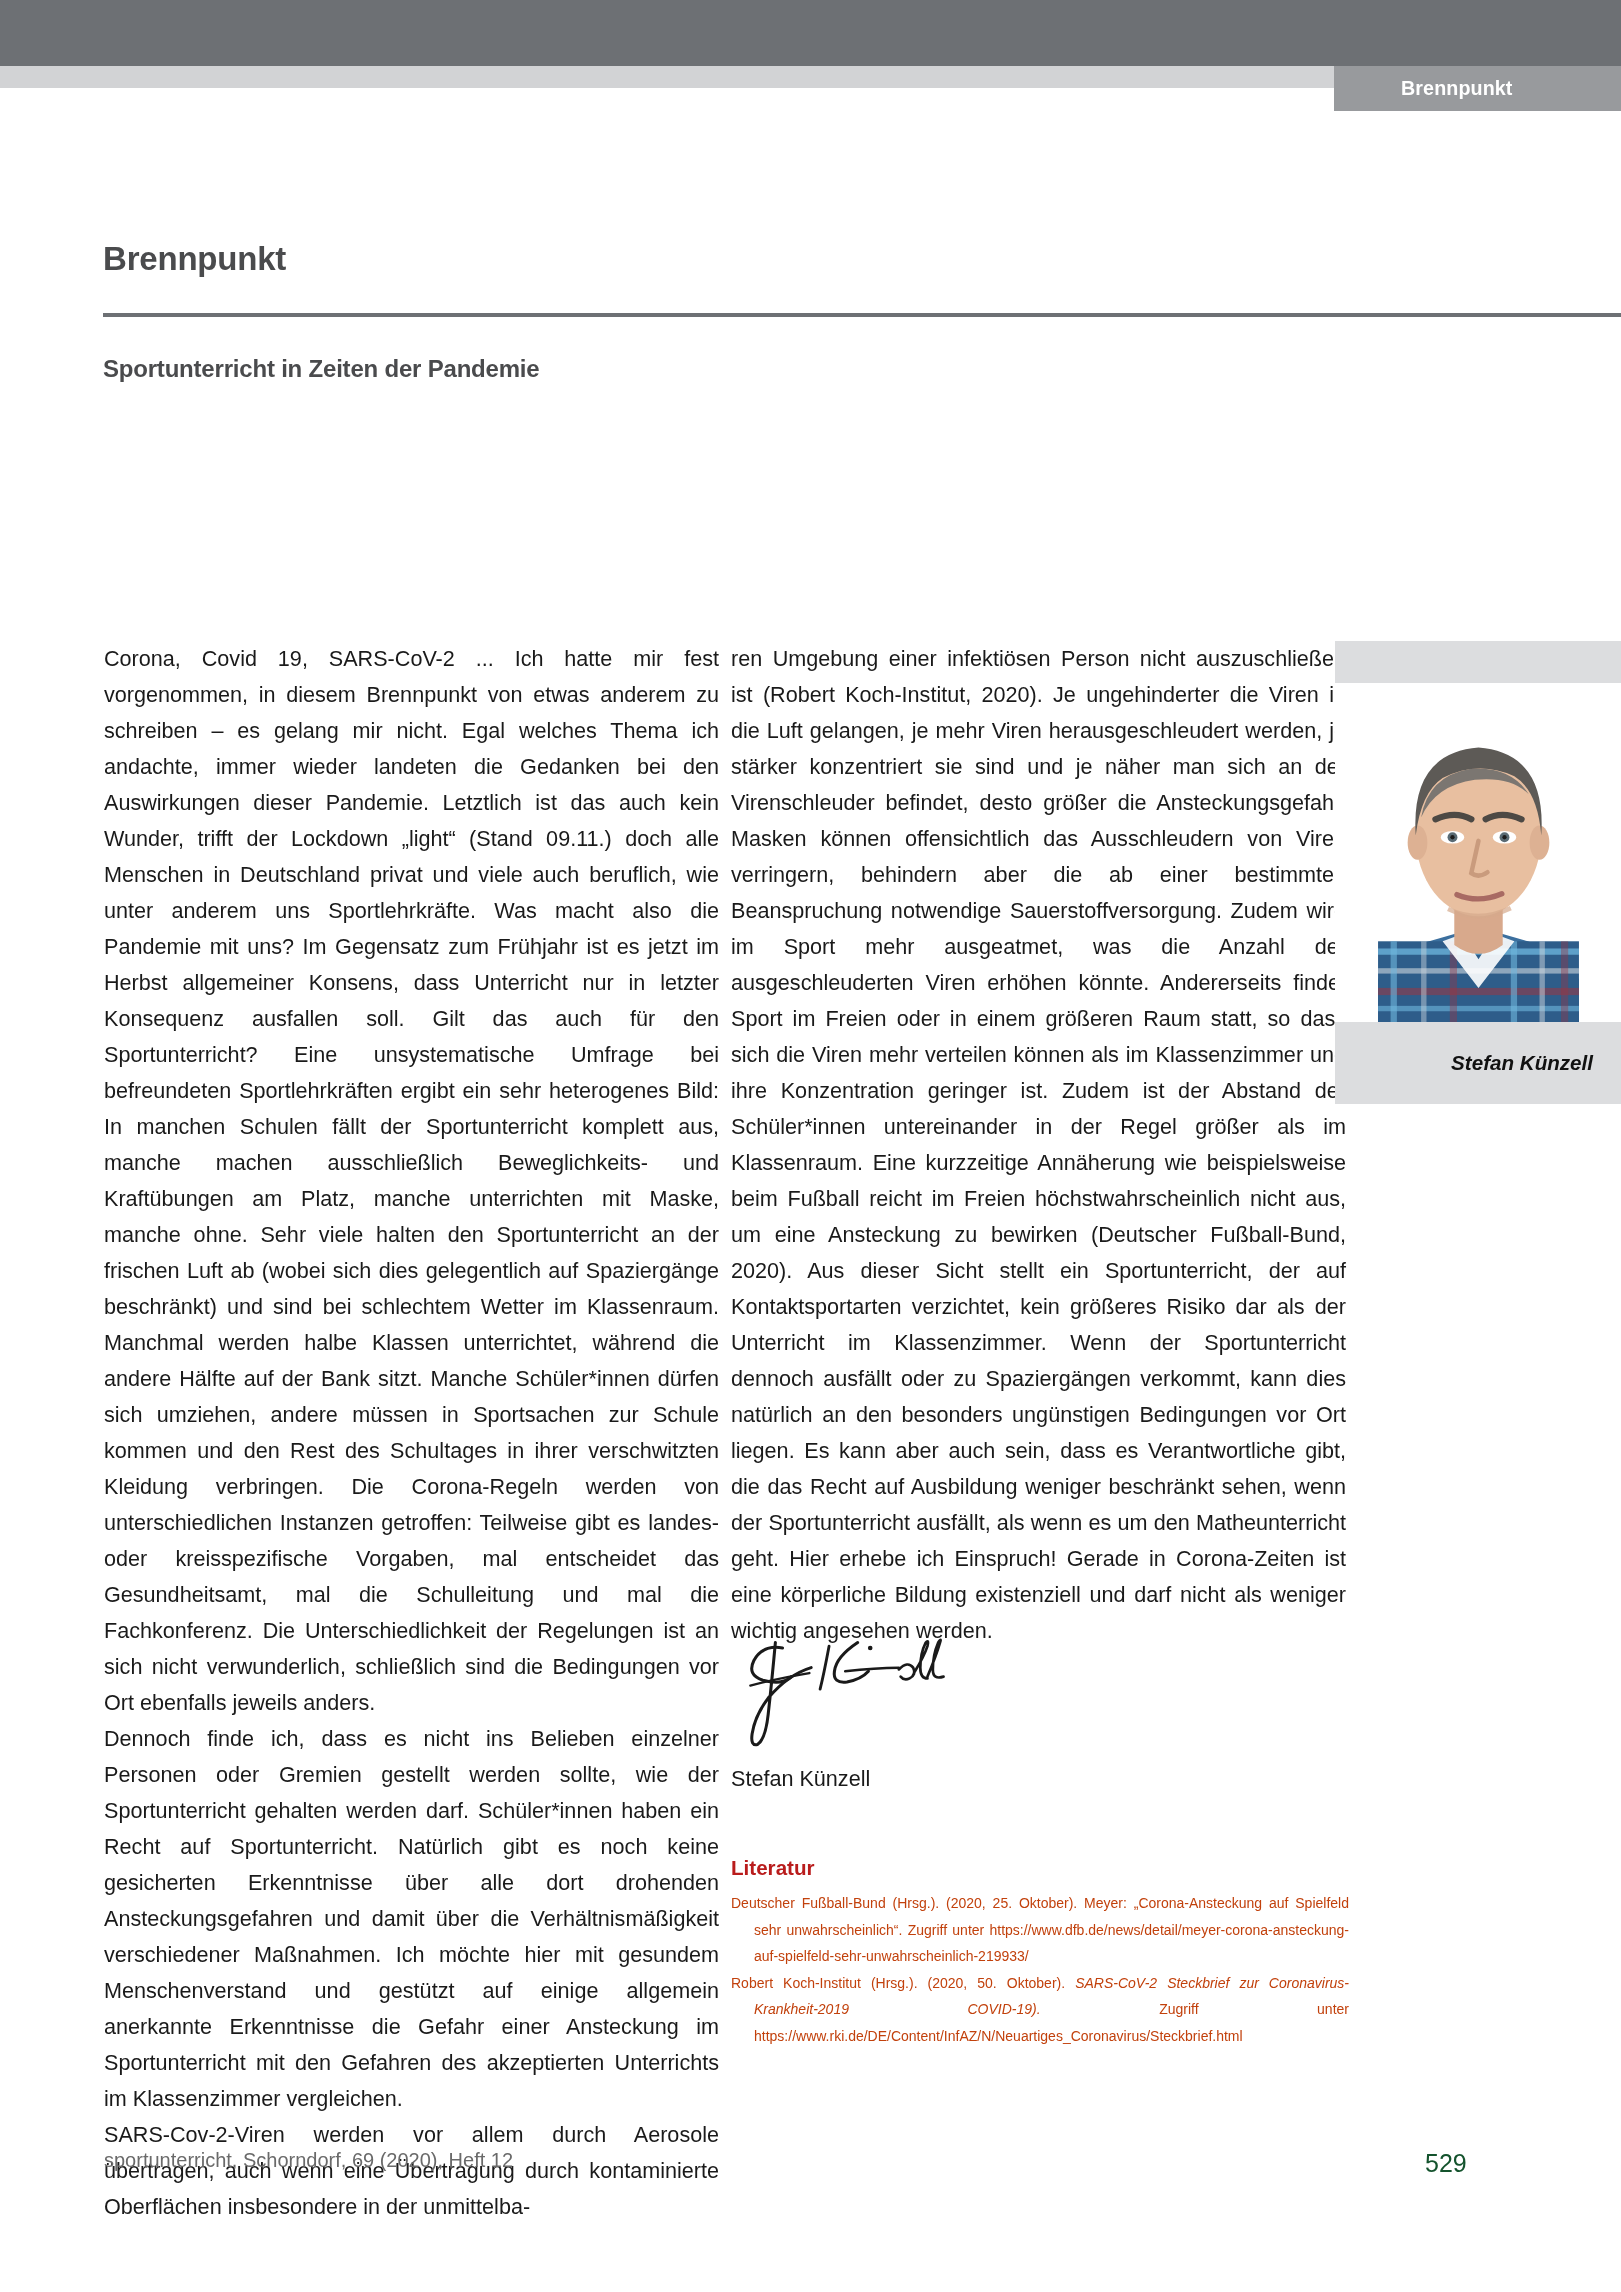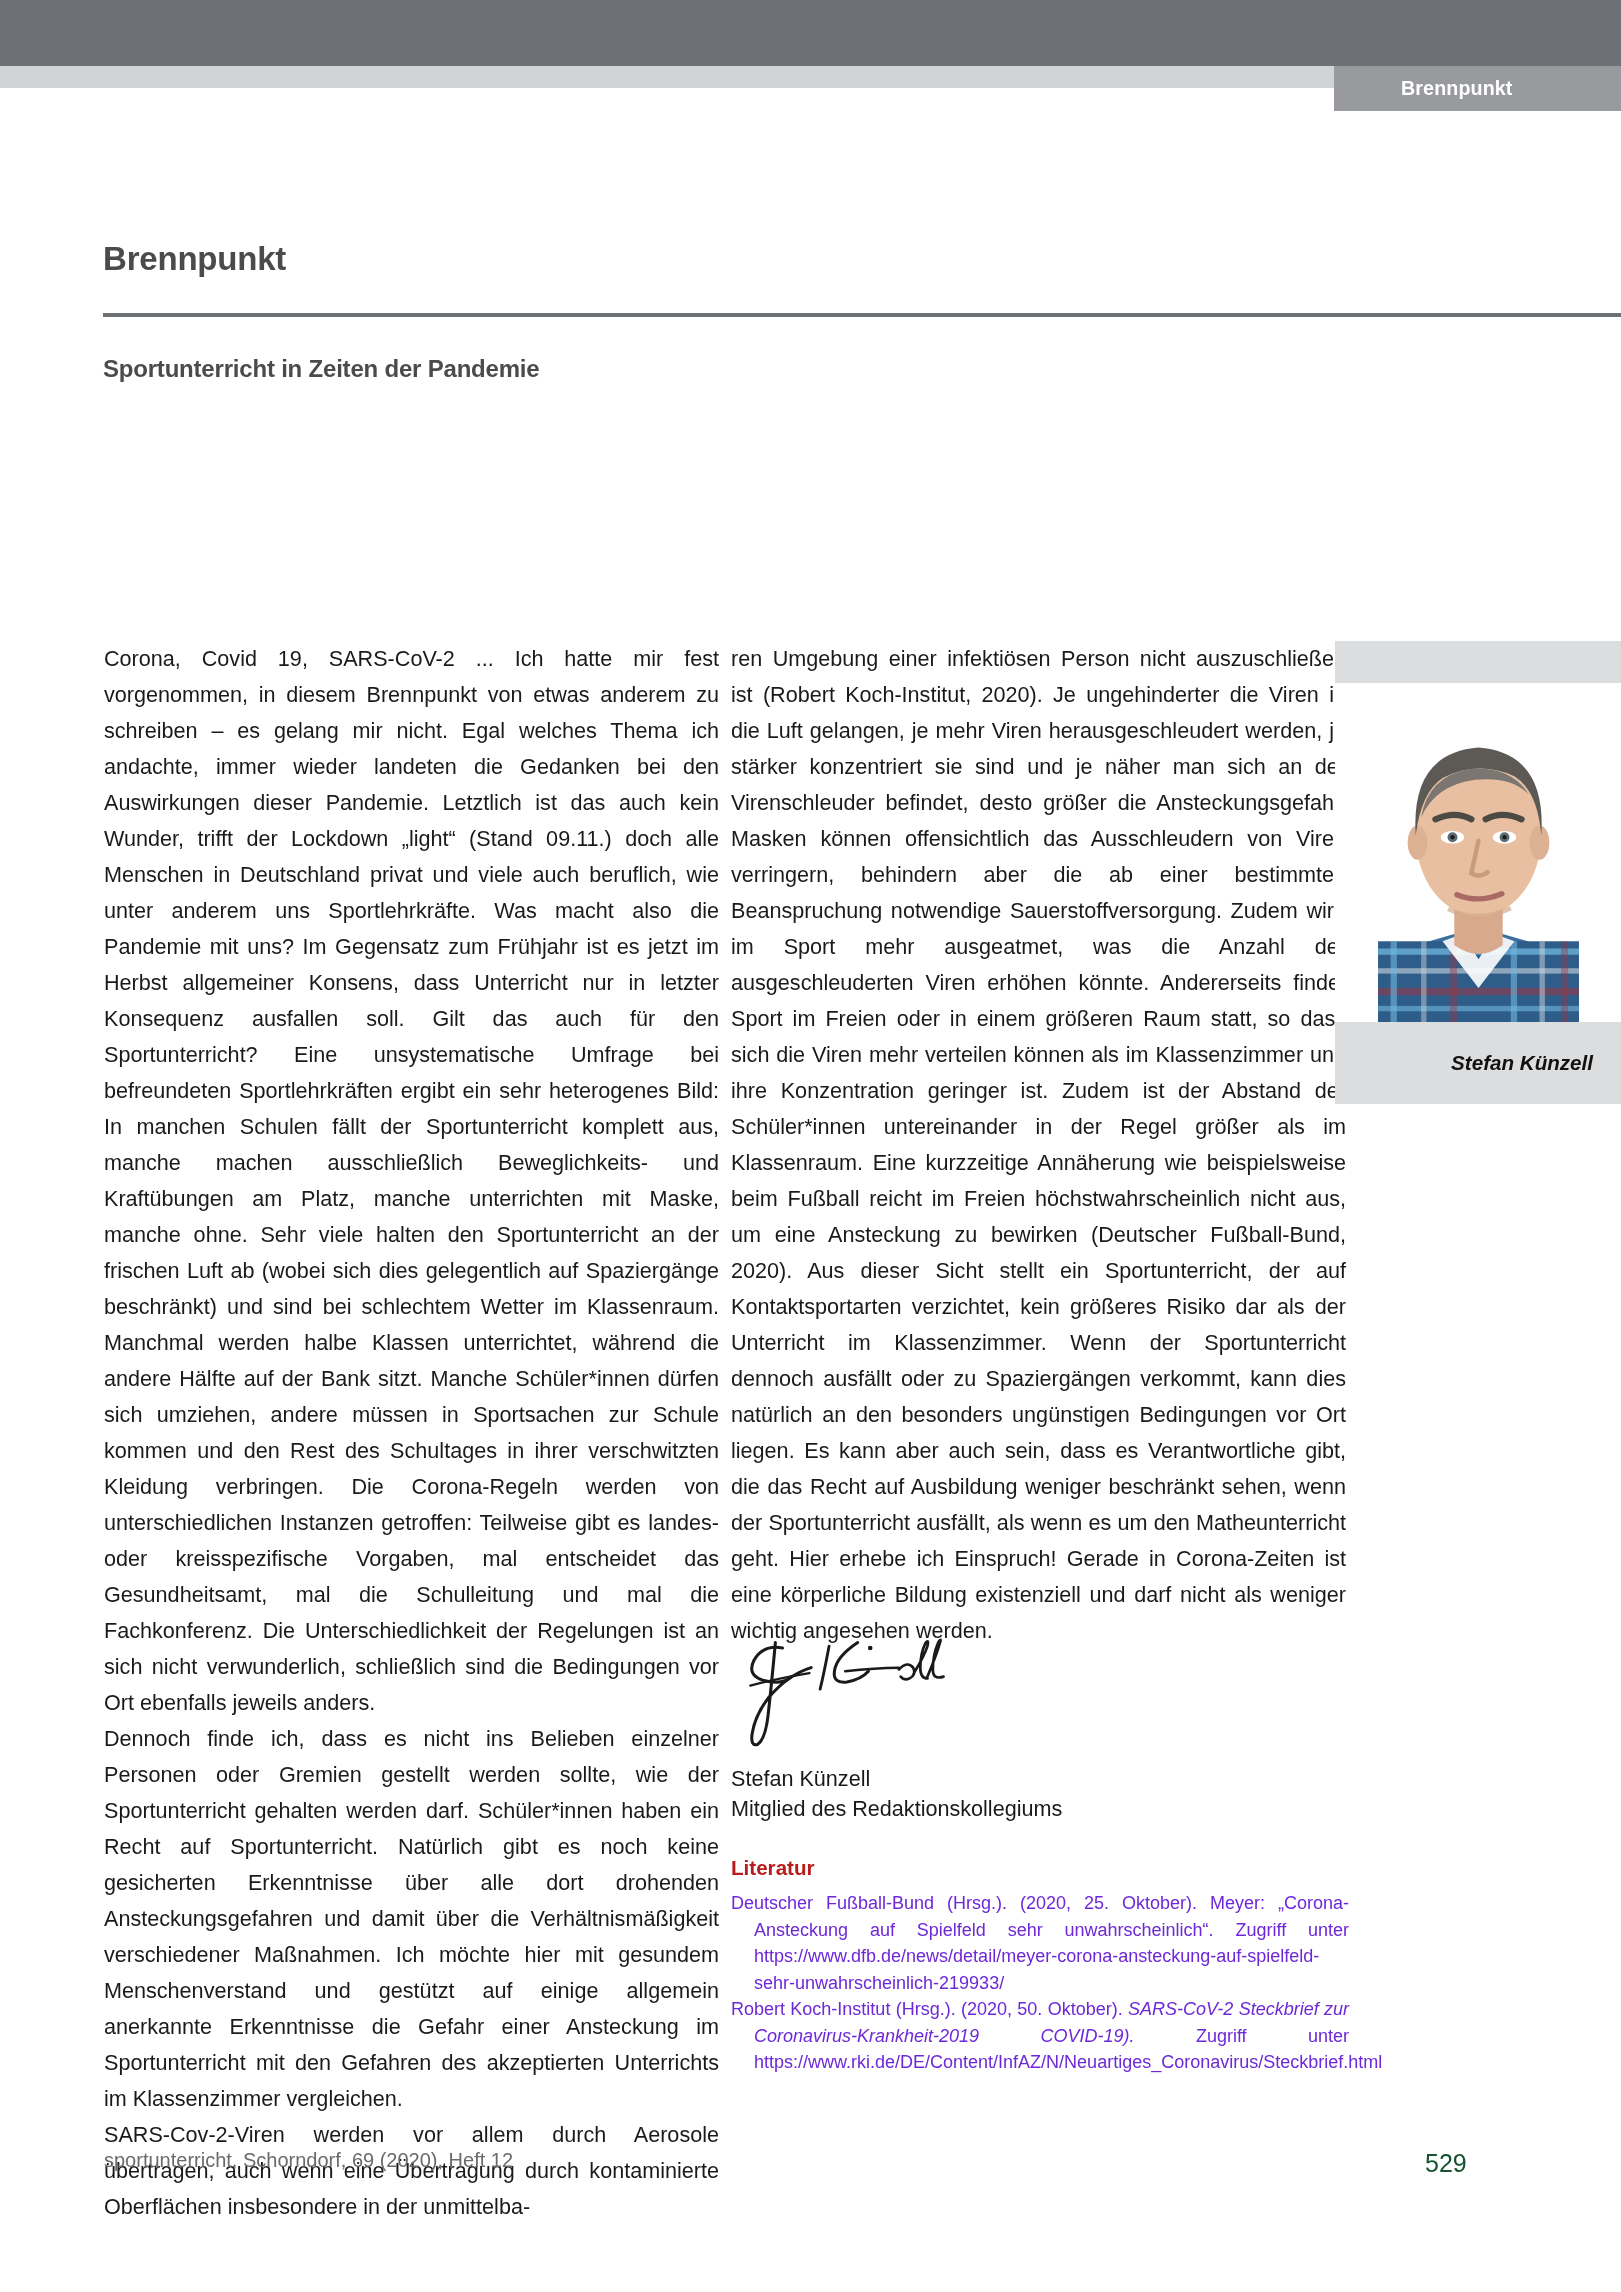--- a/index.html
+++ b/index.html
@@ -141,23 +141,23 @@
     position: absolute;
     left: 731px; top: 1856px;
     font-size: 20.6px;
     font-weight: bold;
     color: #b91c1c;
   }
   .lit-list {
     position: absolute;
     left: 731px; top: 1890px;
     width: 618px;
-    font-size: 18px;
+    font-size: 14px;
     line-height: 26.5px;
-    color: #6d28d9;
+    color: #c2410c;
     text-align: justify;
   }
   .lit-item {
     padding-left: 23px;
     text-indent: -23px;
     margin: 0;
   }
   .lit-item em { font-style: italic; }
 
   
@@ -259,21 +259,20 @@
     <path d="M122 38 Q156 34 182 34" stroke-width="2.8"></path>
     <path d="M182 36 Q192 26 198 34 Q202 42 194 46 Q188 49 184 44" stroke-width="3"></path>
     <path d="M200 38 Q210 22 214 10 Q216 2 212 6 Q206 18 206 34 Q206 46 214 46" stroke-width="3"></path>
     <path d="M214 44 Q224 20 228 6 Q230 0 226 6 Q220 20 220 36 Q220 48 232 44" stroke-width="3"></path>
     <circle cx="150" cy="12" r="1.8" stroke-width="1.6" fill="#1a1a1a"></circle>
   </g>
 </svg>
 
 <div class="byline">
   <div>Stefan Künzell</div>
-  <div>Mitglied des Redaktionskollegiums</div>
 </div>
 
 <div class="lit-head">Literatur</div>
 <div class="lit-list">
   <p class="lit-item">
     <span>Deutscher Fußball-Bund (Hrsg.). (2020, 25. Oktober). Meyer: „Corona-Ansteckung auf Spielfeld sehr unwahrscheinlich“. Zugriff unter https://www.dfb.de/news/detail/meyer-corona-ansteckung-auf-spielfeld-sehr-unwahrscheinlich-219933/</span>
   </p>
   <p class="lit-item">
     <span>Robert Koch-Institut (Hrsg.). (2020, 50. Oktober). </span><em>SARS-CoV-2 Steckbrief zur Coronavirus-Krankheit-2019 COVID-19).</em><span> Zugriff unter https://www.rki.de/DE/Content/InfAZ/N/Neuartiges_Coronavirus/Steckbrief.html</span>
   </p>

